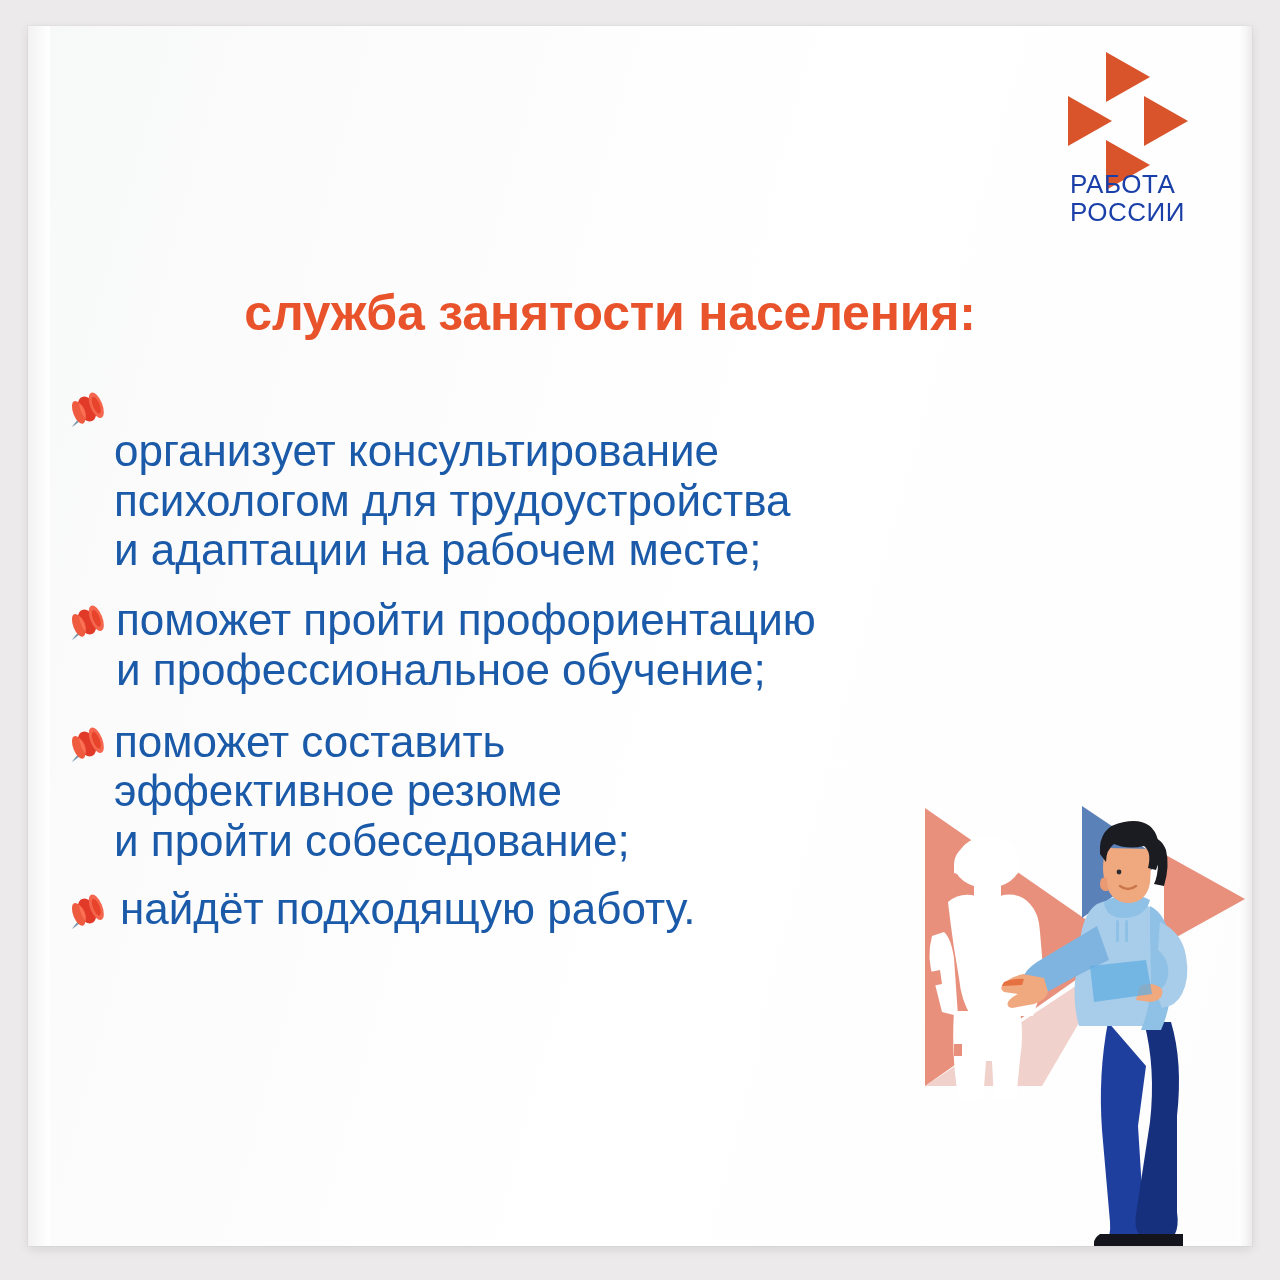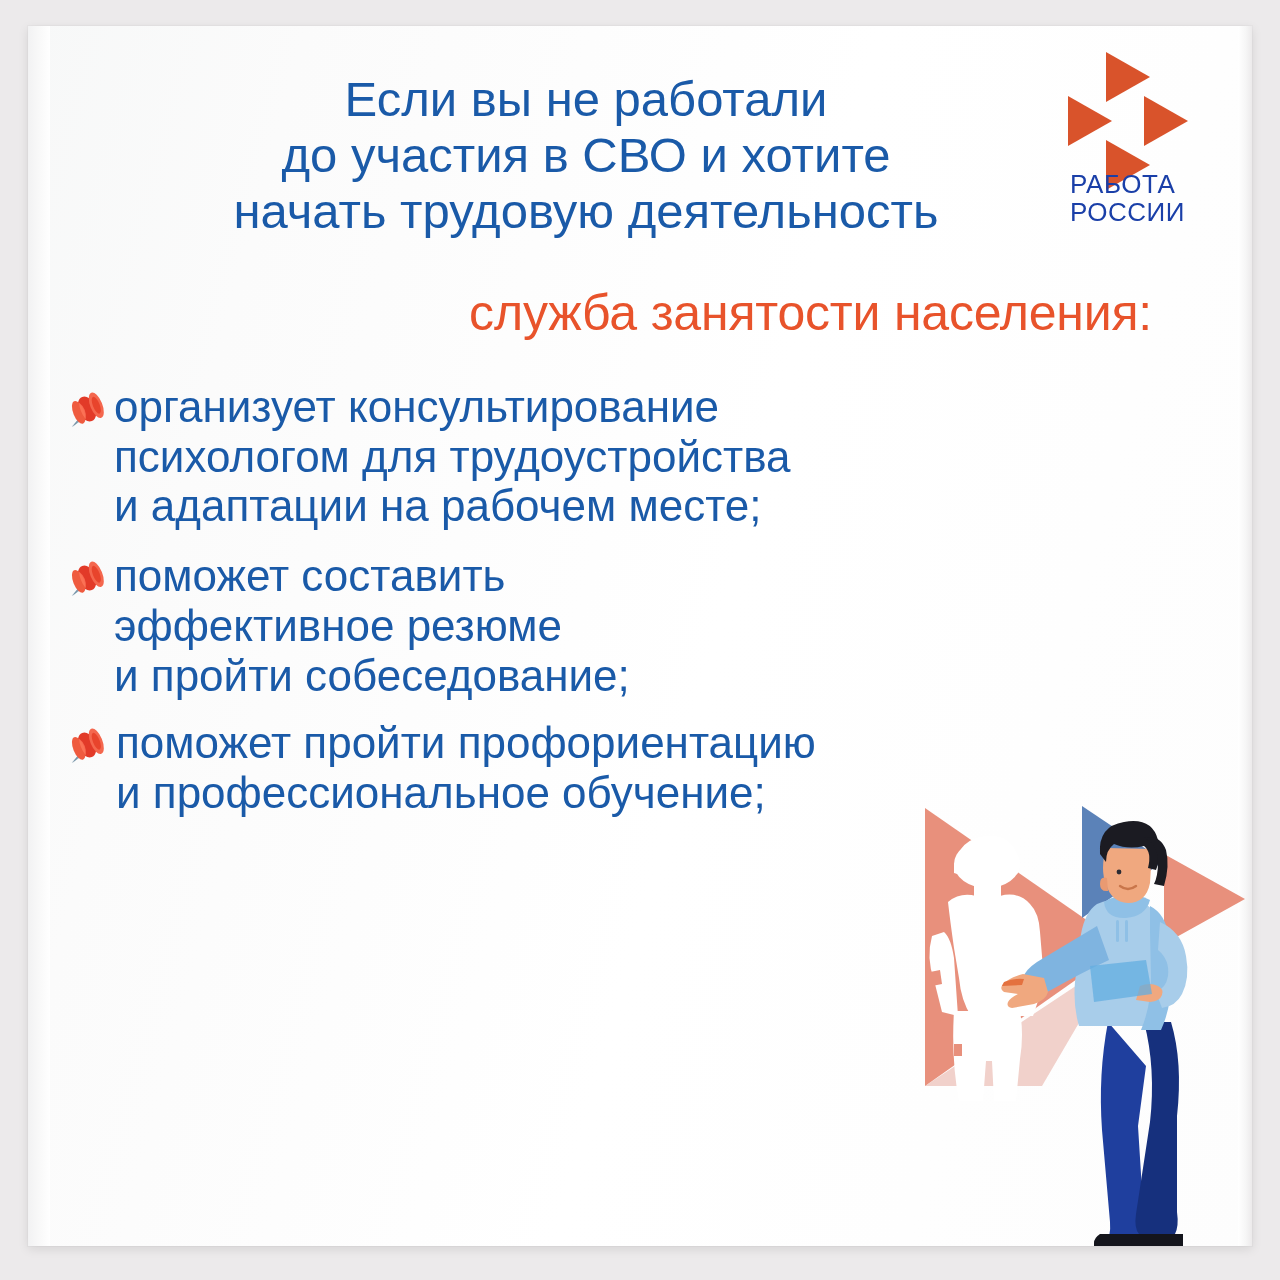--- a/index.html
+++ b/index.html
@@ -91,26 +91,26 @@
     font-size: 49px;
     font-weight: 400;
     line-height: 1.14;
     white-space: pre-line;
     z-index: 4;
   }
 
   
   .subhead {
     position: absolute;
-    left: 64px;
+    left: 52px;
     top: 258px;
     width: 1060px;
-    text-align: right;
+    text-align: center;
     font-size: 50px;
-    font-weight: 400;
+    font-weight: 700;
     letter-spacing: -.2px;
     z-index: 4;
   }
 
   
   .bullets {
     position: absolute;
     left: 30px;
     top: 356px;
     width: 1130px;
@@ -133,21 +133,21 @@
     flex: 1 1 auto;
     font-size: 44px;
     line-height: 1.13;
     font-weight: 400;
     white-space: pre-line;
     margin-left: 2px;
   }
 
   
   .b1 .bullet-text { margin-left: 6px; }
-  .b2 .bullet-text { margin-left: 2px; }
+  .b2 .bullet-text { margin-left: 2px; margin-top: 44px; }
   .b3 .bullet-text { margin-left: 4px; }
   .b4 .bullet-text { margin-left: 2px; }
   .b5 .bullet-text { margin-left: 8px; }
 
   .b1 { margin-bottom: 30px; }
   .b2 { margin-bottom: 20px; }
   .b3 { margin-bottom: 22px; }
   .b4 { margin-bottom: 18px; }
 
   
@@ -172,23 +172,20 @@
       <div class="logo-marks">
         <span class="tri tri-top" style="border-left:44px solid #d9532b;"></span>
         <span class="tri tri-left" style="border-left:44px solid #d9532b;"></span>
         <span class="tri tri-right" style="border-left:44px solid #d9532b;"></span>
         <span class="tri tri-bottom" style="border-left:44px solid #d9532b;"></span>
       </div>
       <div class="logo-text" style="color:#1a3fa8;">РАБОТА
 РОССИИ</div>
     </div>
 
-    <div class="headline" style="color:#1a5aa8;">Если вы не работали
-до участия в СВО и хотите
-начать трудовую деятельность</div>
 
     <div class="subhead" style="color:#e8532b;">служба занятости населения:</div>
 
     <div class="bullets">
 
 
       <div class="bullet b2">
         <span class="pin">
           <svg viewBox="0 0 54 50" width="54" height="50" aria-hidden="true">
             <g transform="rotate(-22 27 24)">
@@ -201,59 +198,76 @@
               <ellipse cx="21" cy="22" rx="5.4" ry="12" fill="#ef5b3f"></ellipse>
               <path d="M25 13 q5 9 0 18 q-3 -9 0 -18Z" fill="#ff7a5e" opacity=".75"></path>
             </g>
           </svg>
         </span>
         <span class="bullet-text" style="color:#1a5aa8;">организует консультирование
 психологом для трудоустройства
 и адаптации на рабочем месте;</span>
       </div>
 
+      <div class="bullet b3">
+        <span class="pin">
+          <svg viewBox="0 0 54 50" width="54" height="50" aria-hidden="true">
+            <g transform="rotate(-22 27 24)">
+              <path d="M9 33 L20 27 L22 30 Z" fill="#6f8ea3"></path>
+              <path d="M10 33.5 L20.5 28 L21 29 Z" fill="#9fb6c4"></path>
+              <ellipse cx="30" cy="22" rx="8.5" ry="13" fill="#e23a28"></ellipse>
+              <path d="M22 11 q8 11 0 22 q-7 -11 0 -22Z" fill="#f15a43"></path>
+              <ellipse cx="40" cy="22" rx="6" ry="13.5" fill="#f4674e"></ellipse>
+              <ellipse cx="40" cy="22" rx="3.4" ry="9" fill="#e8442c"></ellipse>
+              <ellipse cx="21" cy="22" rx="5.4" ry="12" fill="#ef5b3f"></ellipse>
+              <path d="M25 13 q5 9 0 18 q-3 -9 0 -18Z" fill="#ff7a5e" opacity=".75"></path>
+            </g>
+          </svg>
+        </span>
+        <span class="bullet-text" style="color:#1a5aa8;">поможет пройти профориентацию
+ и  профессиональное обучение;</span>
+      </div>
+
       <div class="bullet b4">
         <span class="pin">
           <svg viewBox="0 0 54 50" width="54" height="50" aria-hidden="true">
             <g transform="rotate(-22 27 24)">
               <path d="M9 33 L20 27 L22 30 Z" fill="#6f8ea3"></path>
               <path d="M10 33.5 L20.5 28 L21 29 Z" fill="#9fb6c4"></path>
               <ellipse cx="30" cy="22" rx="8.5" ry="13" fill="#e23a28"></ellipse>
               <path d="M22 11 q8 11 0 22 q-7 -11 0 -22Z" fill="#f15a43"></path>
               <ellipse cx="40" cy="22" rx="6" ry="13.5" fill="#f4674e"></ellipse>
               <ellipse cx="40" cy="22" rx="3.4" ry="9" fill="#e8442c"></ellipse>
               <ellipse cx="21" cy="22" rx="5.4" ry="12" fill="#ef5b3f"></ellipse>
               <path d="M25 13 q5 9 0 18 q-3 -9 0 -18Z" fill="#ff7a5e" opacity=".75"></path>
             </g>
           </svg>
         </span>
         <span class="bullet-text" style="color:#1a5aa8;">поможет составить
 эффективное резюме
 и пройти собеседование;</span>
       </div>
 
-      <div class="bullet b3">
+      <div class="bullet b5">
         <span class="pin">
           <svg viewBox="0 0 54 50" width="54" height="50" aria-hidden="true">
             <g transform="rotate(-22 27 24)">
               <path d="M9 33 L20 27 L22 30 Z" fill="#6f8ea3"></path>
               <path d="M10 33.5 L20.5 28 L21 29 Z" fill="#9fb6c4"></path>
               <ellipse cx="30" cy="22" rx="8.5" ry="13" fill="#e23a28"></ellipse>
               <path d="M22 11 q8 11 0 22 q-7 -11 0 -22Z" fill="#f15a43"></path>
               <ellipse cx="40" cy="22" rx="6" ry="13.5" fill="#f4674e"></ellipse>
               <ellipse cx="40" cy="22" rx="3.4" ry="9" fill="#e8442c"></ellipse>
               <ellipse cx="21" cy="22" rx="5.4" ry="12" fill="#ef5b3f"></ellipse>
               <path d="M25 13 q5 9 0 18 q-3 -9 0 -18Z" fill="#ff7a5e" opacity=".75"></path>
             </g>
           </svg>
         </span>
-        <span class="bullet-text" style="color:#1a5aa8;">поможет пройти профориентацию
- и  профессиональное обучение;</span>
-      </div>
-
+        <span class="bullet-text" style="color:#1a5aa8;">найдёт подходящую работу.</span>
+      </div>
 
     </div>
 
     <div class="illustration">
       <svg viewBox="0 0 360 460" preserveAspectRatio="xMaxYMax meet" aria-hidden="true">
 
         <polygon points="33,22 232,160 33,300" fill="#e8907c"></polygon>
 
         <polygon points="33,300 150,300 232,160 232,168" fill="#d97f6c" opacity=".35"></polygon>
 

